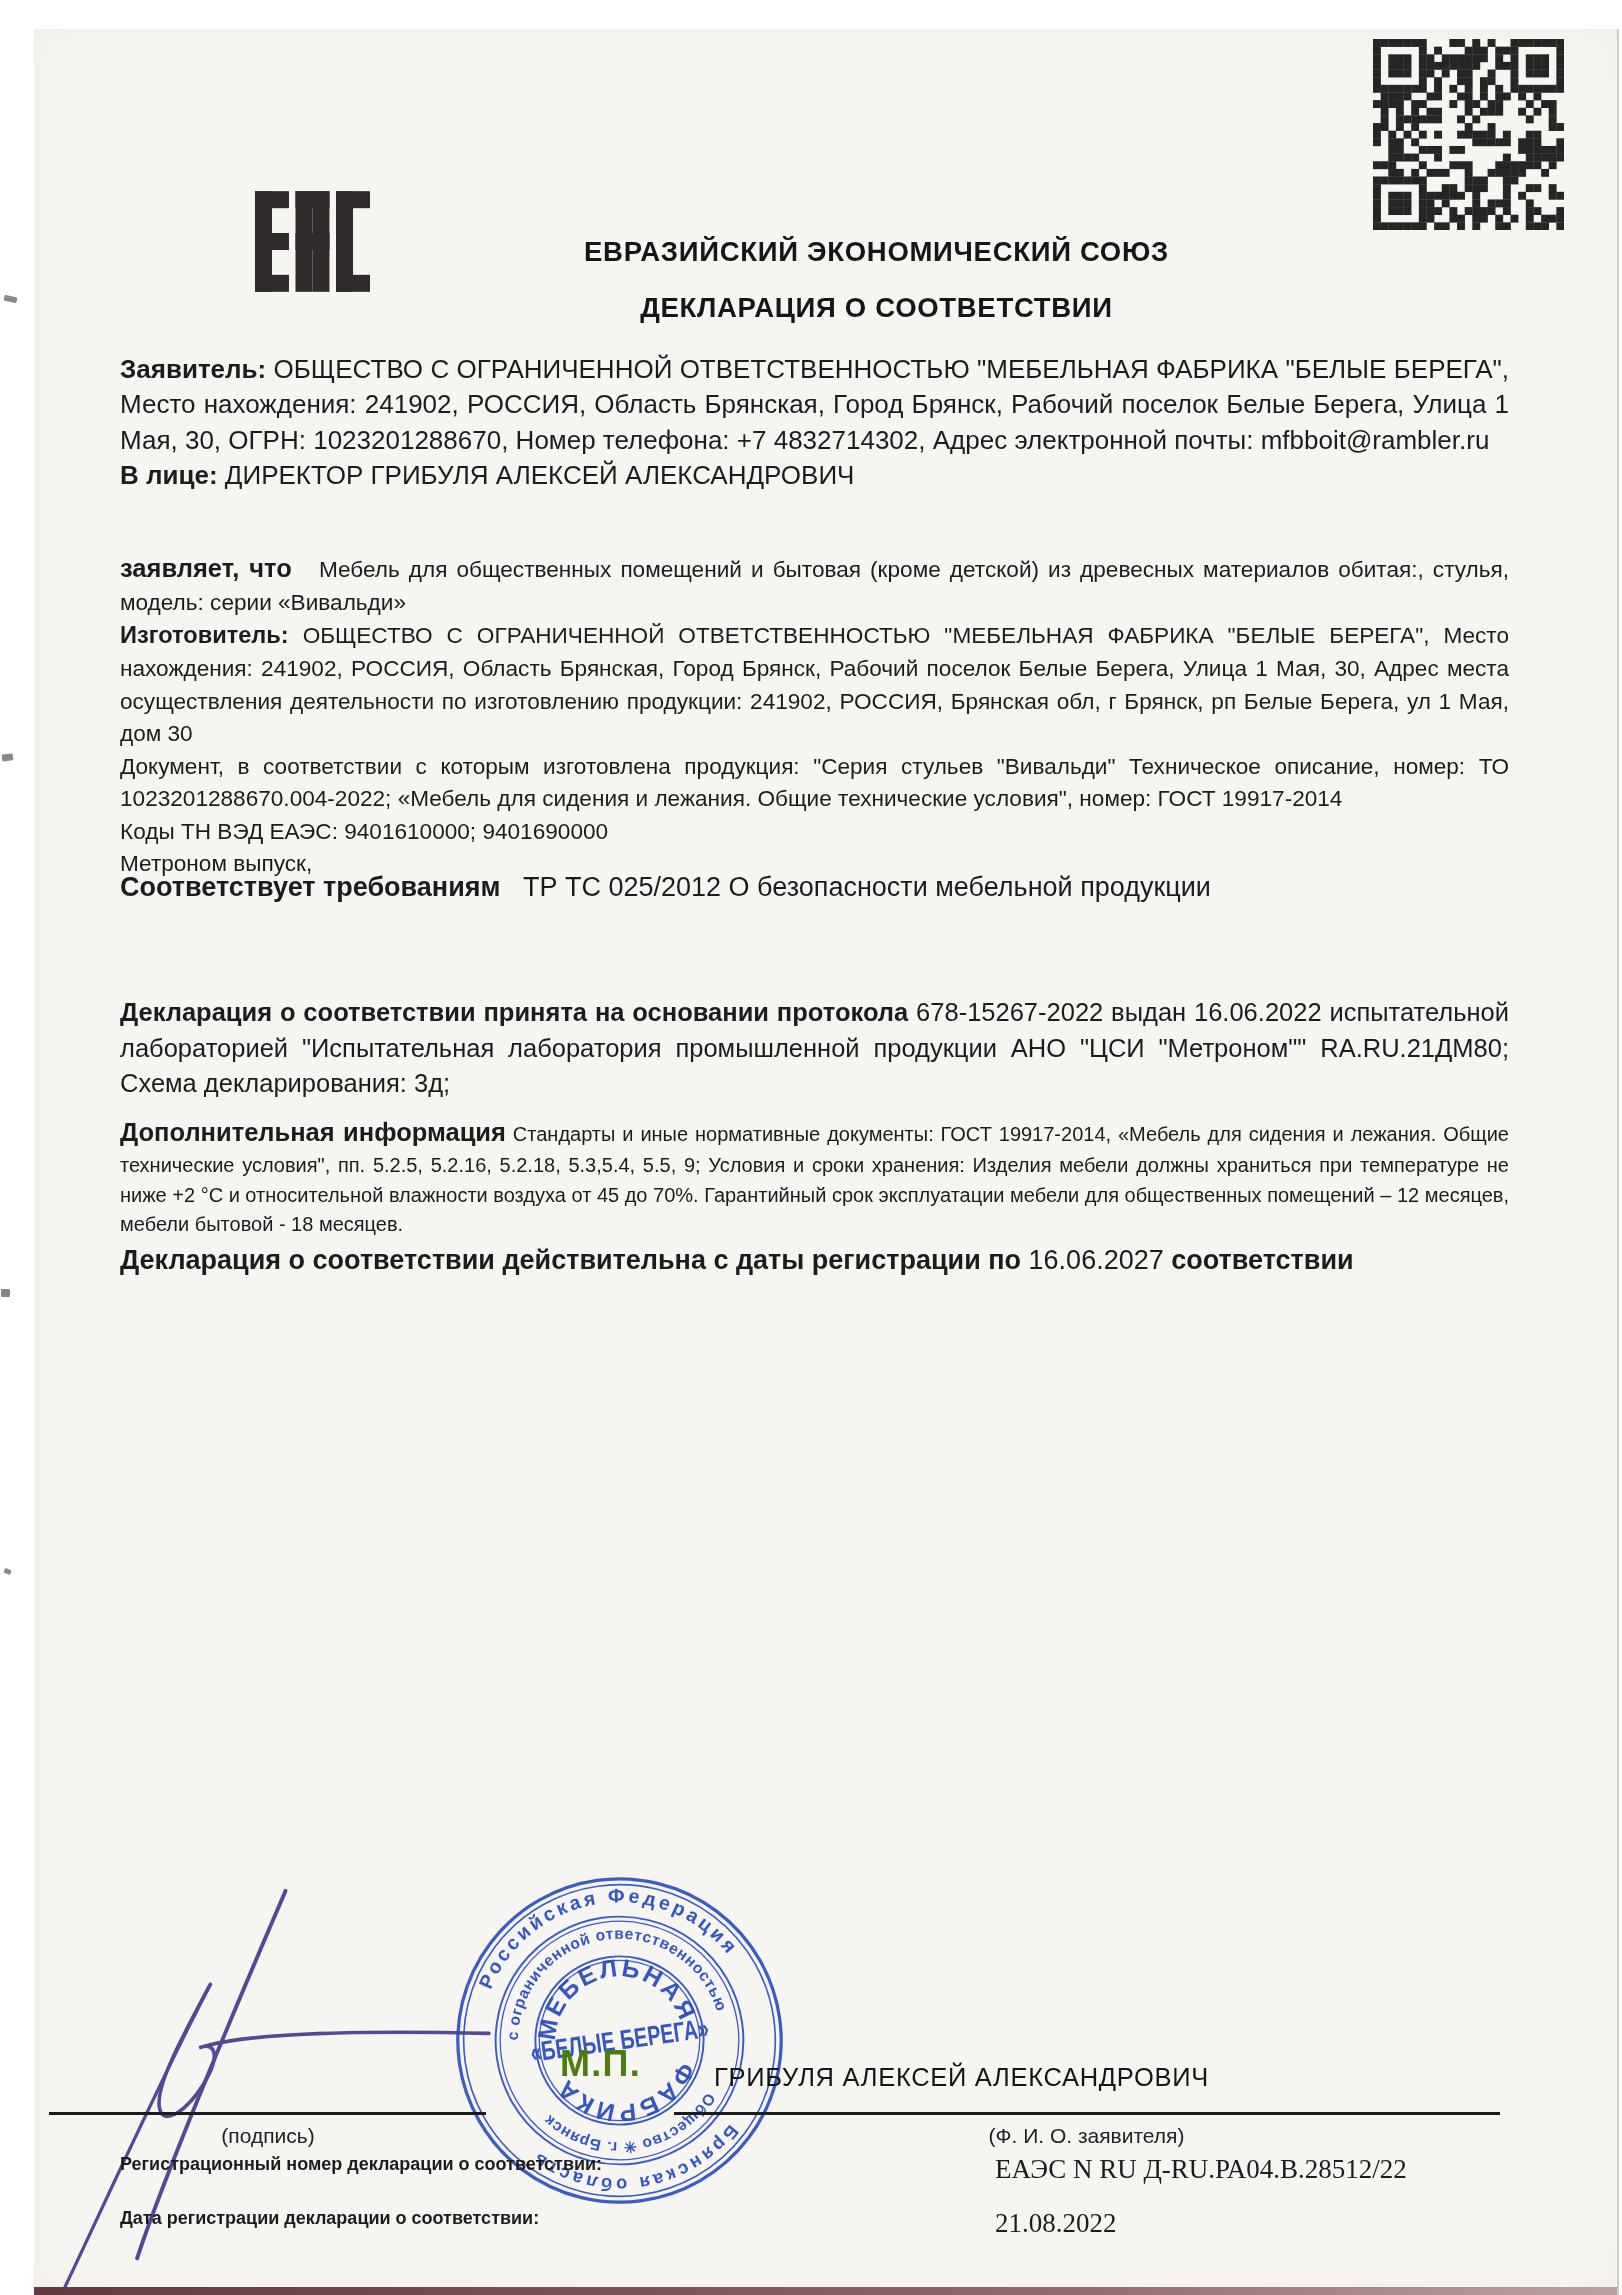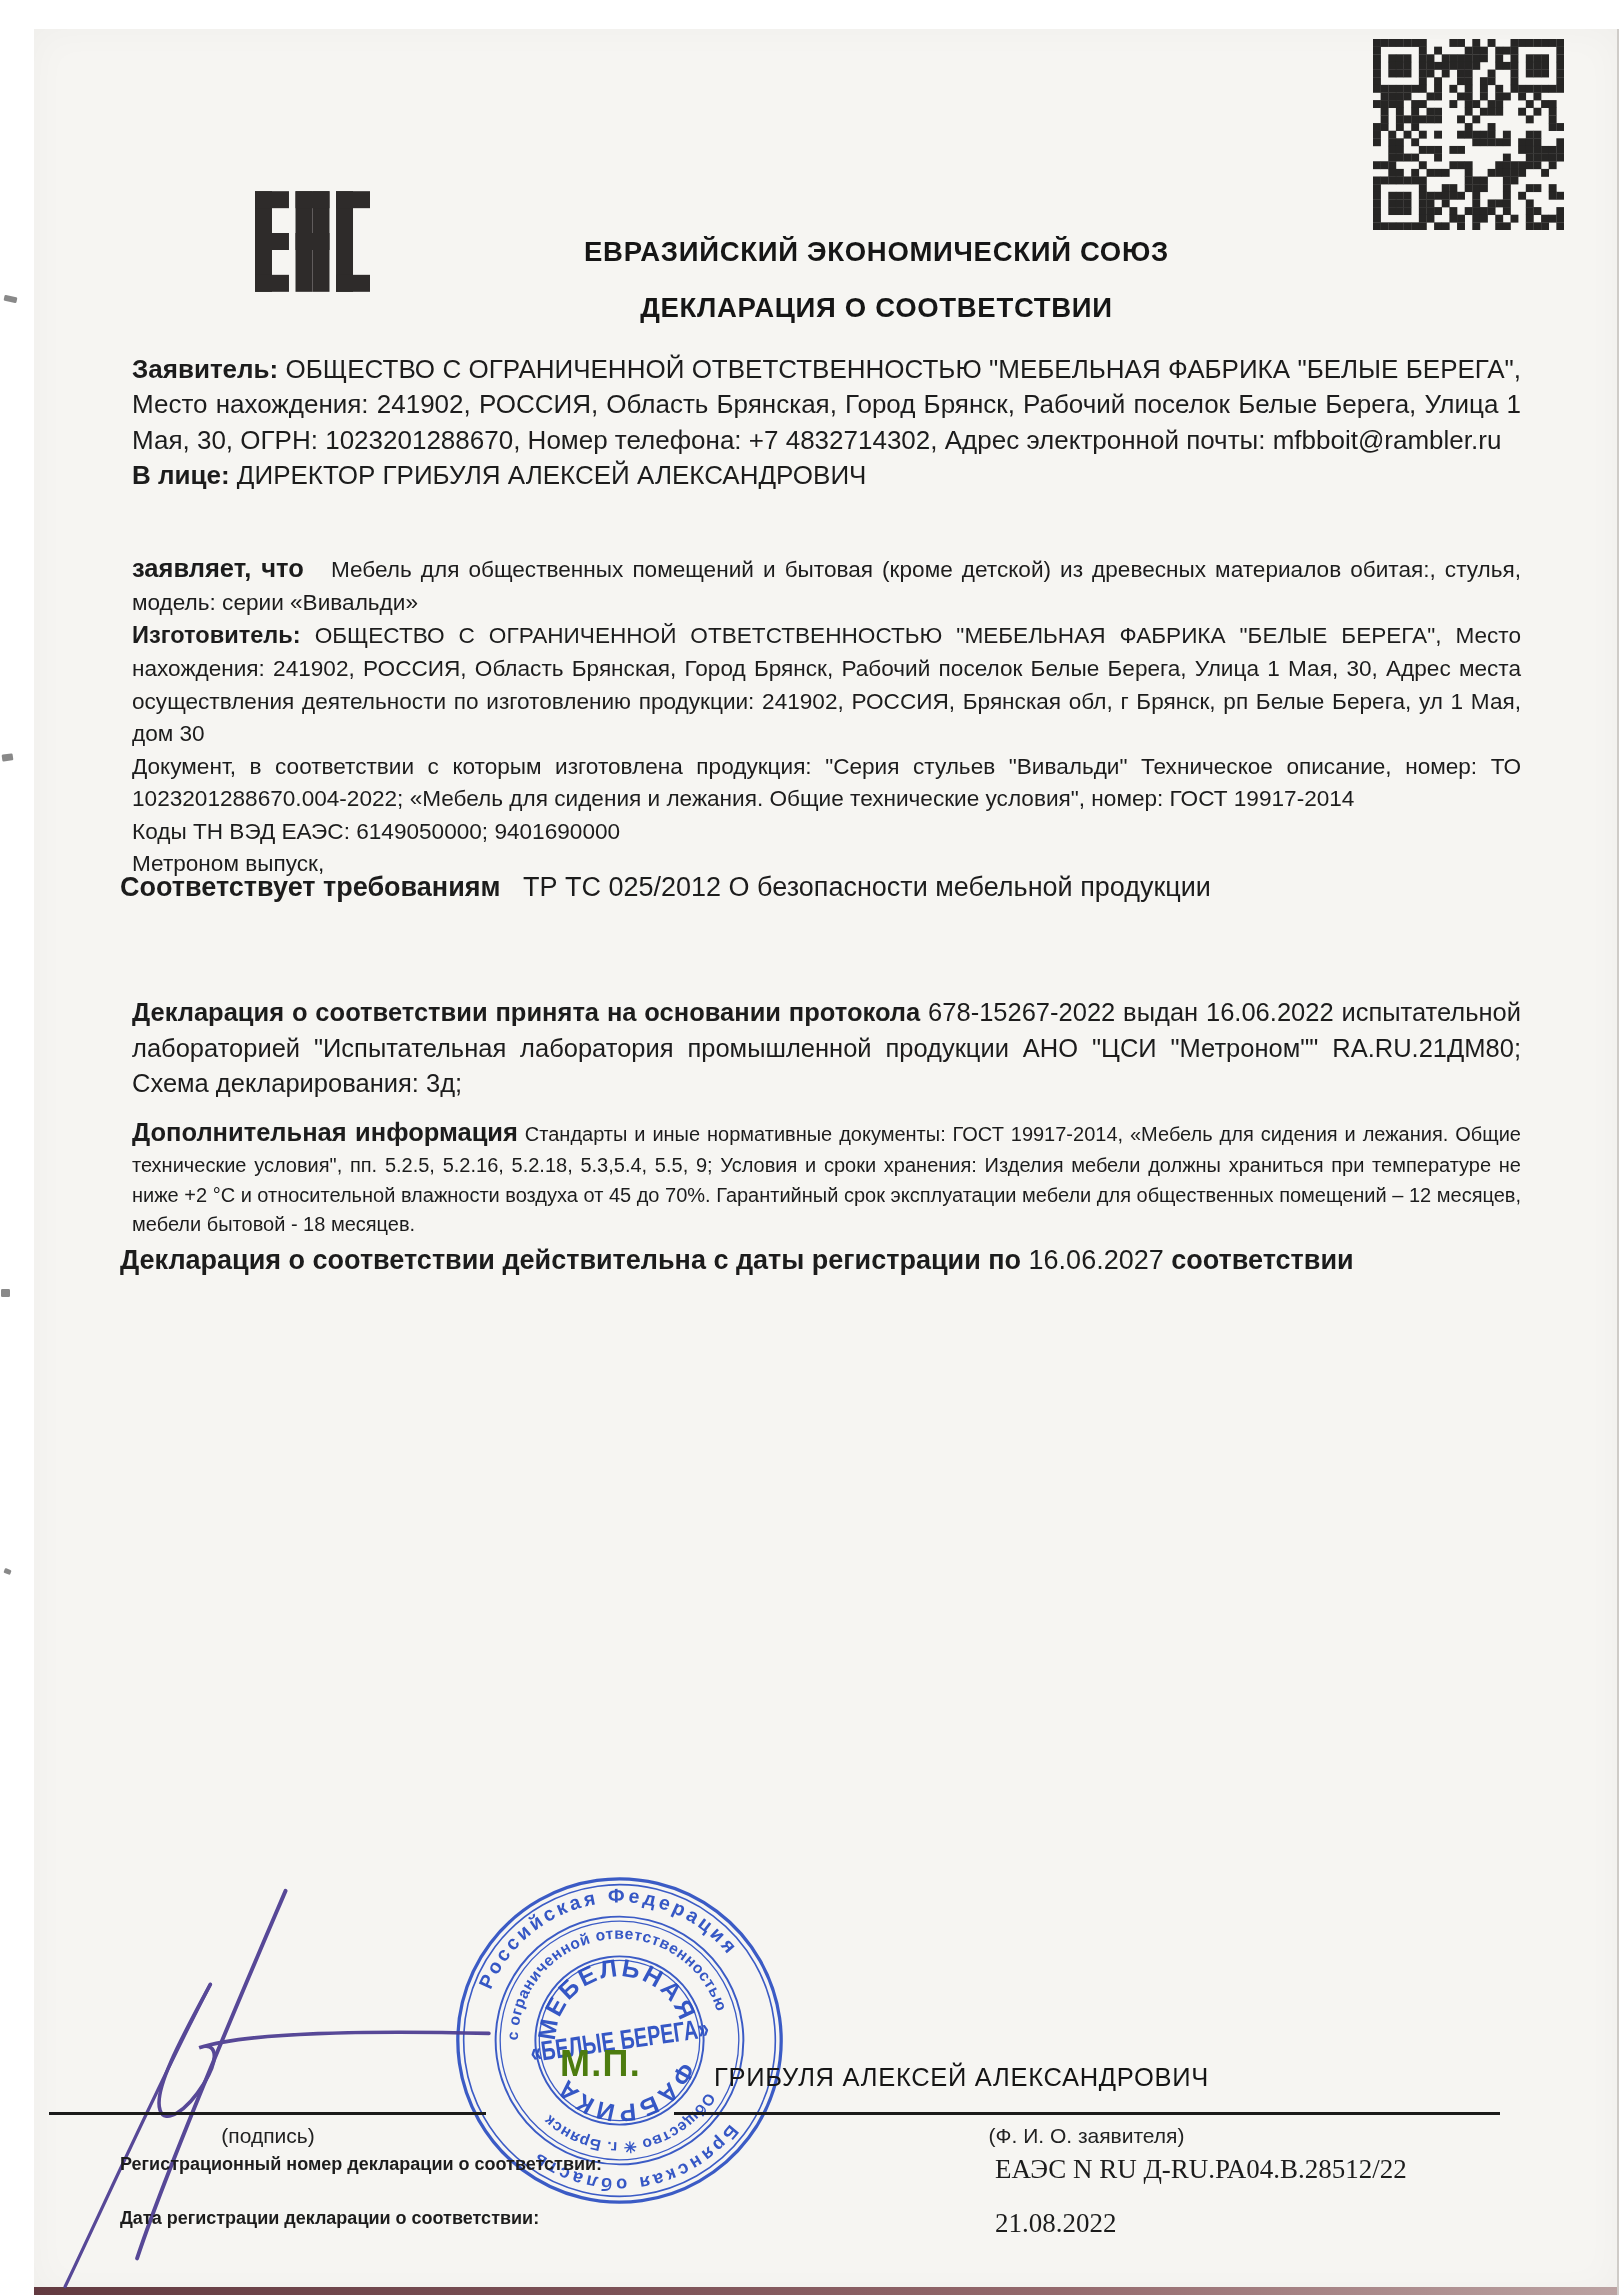--- a/index.html
+++ b/index.html
@@ -2,21 +2,21 @@
 <html lang="ru" style="font-size:10.5px"><head>
 <meta charset="utf-8">
 <style>
   html,body{margin:0;padding:0;background:#ffffff;}
   body{width:1623px;height:2295px;position:relative;overflow:hidden;
        font-family:"Liberation Sans", sans-serif;color:#1c1c1c;}
   .paper{position:absolute;left:34px;top:29px;right:5.2px;bottom:0;
          background:#f6f5f2;box-shadow:inset 0 0 39px rgba(0,0,0,0.03);}
   .abs{position:absolute;}
   .center{text-align:center;}
-  .justify{text-align:justify;margin-left:12px;}
+  .justify{text-align:justify;}
   b,.b{font-weight:700;}
   p{margin:0;}
   .title{font-size:27.5px;font-weight:700;letter-spacing:0.7px;color:#161616;}
   .body40{font-size:26px;line-height:1.36;}
   .body34{font-size:22.6px;line-height:1.44;}
   .body39{font-size:25.5px;line-height:1.4;}
   .body30{font-size:20px;line-height:1.47;}
   .lab-inline{font-size:25.5px;font-weight:700;}
   .sig-line{height:2.6px;background:#1b1b1b;}
   .caption{font-size:21px;color:#222;}
@@ -410,21 +410,21 @@
 
 <div class="abs body40 justify" style="left:120px;top:352px;width:1389px;">
   <p><b>Заявитель:</b> <span>ОБЩЕСТВО С ОГРАНИЧЕННОЙ ОТВЕТСТВЕННОСТЬЮ "МЕБЕЛЬНАЯ ФАБРИКА "БЕЛЫЕ БЕРЕГА", Место нахождения: 241902, РОССИЯ, Область Брянская, Город Брянск, Рабочий поселок Белые Берега, Улица 1 Мая, 30, ОГРН: 1023201288670, Номер телефона: +7 4832714302, Адрес электронной почты: mfbboit@rambler.ru</span></p>
   <p><b>В лице:</b> <span>ДИРЕКТОР ГРИБУЛЯ АЛЕКСЕЙ АЛЕКСАНДРОВИЧ</span></p>
 </div>
 
 <div class="abs body34 justify" style="left:120px;top:550px;width:1389px;">
   <p><span class="lab-inline">заявляет, что</span>&nbsp;&nbsp; <span>Мебель для общественных помещений и бытовая (кроме детской) из древесных материалов обитая:, стулья, модель: серии «Вивальди»</span></p>
   <p><b style="font-size:23.6px;">Изготовитель:</b> <span>ОБЩЕСТВО С ОГРАНИЧЕННОЙ ОТВЕТСТВЕННОСТЬЮ "МЕБЕЛЬНАЯ ФАБРИКА "БЕЛЫЕ БЕРЕГА", Место нахождения: 241902, РОССИЯ, Область Брянская, Город Брянск, Рабочий поселок Белые Берега, Улица 1 Мая, 30, Адрес места осуществления деятельности по изготовлению продукции: 241902, РОССИЯ, Брянская обл, г Брянск, рп Белые Берега, ул 1 Мая, дом 30</span></p>
   <p>Документ, в соответствии с которым изготовлена продукция: "Серия стульев "Вивальди" Техническое описание, номер: ТО 1023201288670.004-2022; «Мебель для сидения и лежания. Общие технические условия", номер:  ГОСТ 19917-2014</p>
-  <p>Коды ТН ВЭД ЕАЭС: 6149050000; 9401690000</p>
+  <p>Коды ТН ВЭД ЕАЭС: 9401610000; 9401690000</p>
   <p>Метроном выпуск,</p>
 </div>
 
 <div class="abs" style="left:120px;top:872px;width:1389px;font-size:27px;">
   <b>Соответствует требованиям</b>&nbsp;&nbsp;&nbsp;<span>ТР ТС 025/2012 О безопасности мебельной продукции</span>
 </div>
 
 <div class="abs body39 justify" style="left:120px;top:995px;width:1389px;">
   <p><b>Декларация о соответствии принята на основании протокола</b> <span>678-15267-2022 выдан 16.06.2022 испытательной лабораторией "Испытательная лаборатория промышленной продукции АНО "ЦСИ "Метроном"" RA.RU.21ДМ80; Схема декларирования: 3д;</span></p>
 </div>

